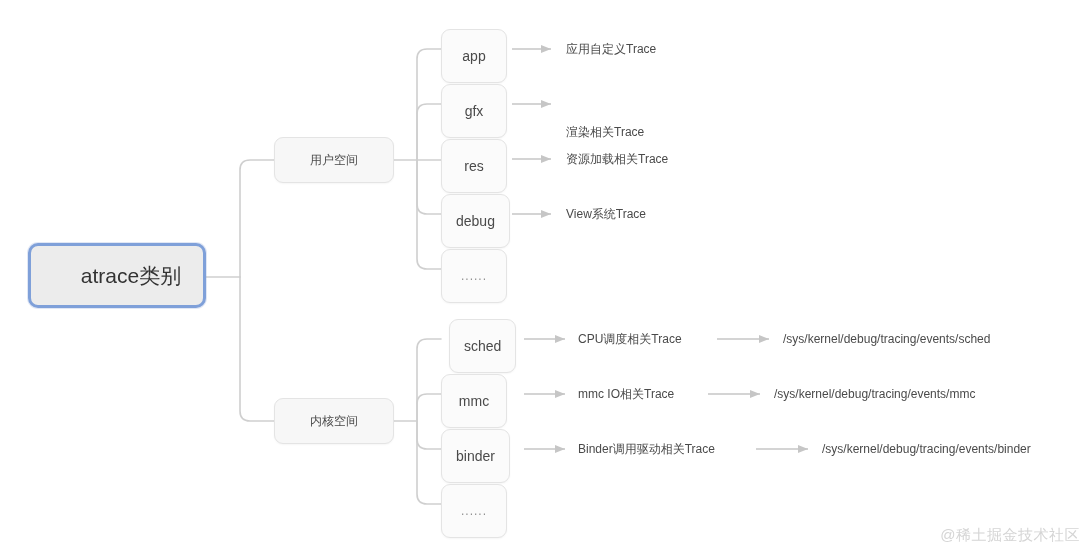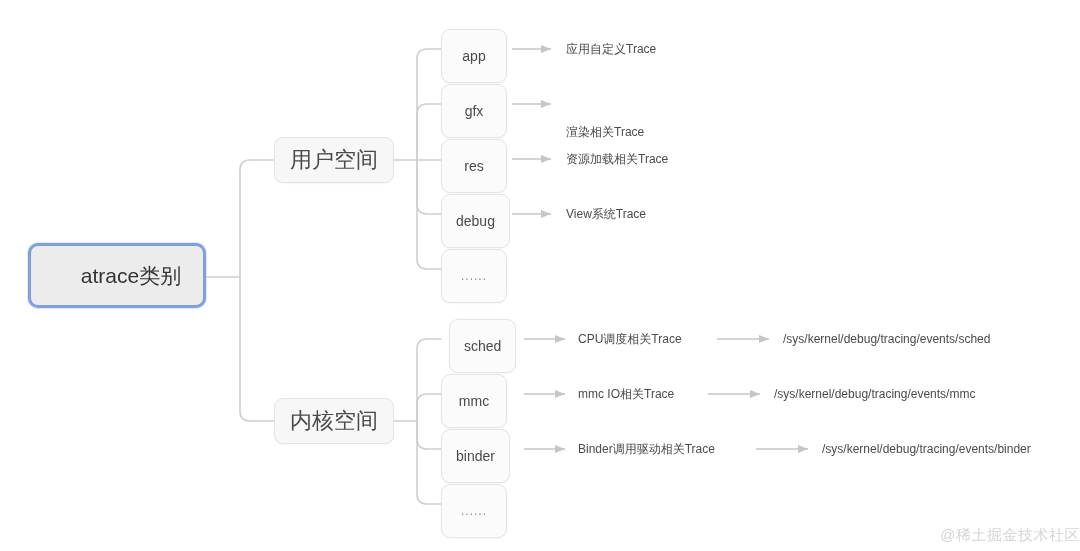--- a/index.html
+++ b/index.html
@@ -7,21 +7,21 @@
   .canvas{position:relative;width:1080px;height:551px;background:#ffffff;overflow:hidden;}
   #connectors{position:absolute;left:0;top:0;width:1080px;height:551px;}
   .node{position:absolute;box-sizing:border-box;border-radius:9px;
         display:flex;align-items:center;justify-content:center;
         background:var(--node-bg);border:1px solid var(--node-border);
         box-shadow:0 1px 2px rgba(0,0,0,0.04);color:var(--text);cursor:default;}
   .node.root{left:28px;top:243px;width:178px;height:65px;
         background:var(--root-bg);border:3px solid var(--root-border);
         border-radius:10px;font-size:21px;font-weight:500;color:#333;
         box-shadow:0 0 0 1px rgba(130,160,215,0.25);padding-left:28px;}
-  .node.branch{width:120px;height:46px;font-size:22px;background:#f7f7f7;}
+  .node.branch{width:120px;height:46px;font-size:12px;background:#f7f7f7;}
   .node.child{height:54px;min-width:66px;padding:0 14px;font-size:14px;}
   .node.dots{color:var(--dots);letter-spacing:1px;font-size:12px;}
   .rowtext{position:absolute;height:20px;line-height:20px;font-size:12px;
         color:var(--text);white-space:nowrap;}
   .watermark{position:absolute;right:0;bottom:6px;font-size:15px;
         color:var(--watermark);letter-spacing:0.5px;}
 </style>
 </head>
 <body>
 

